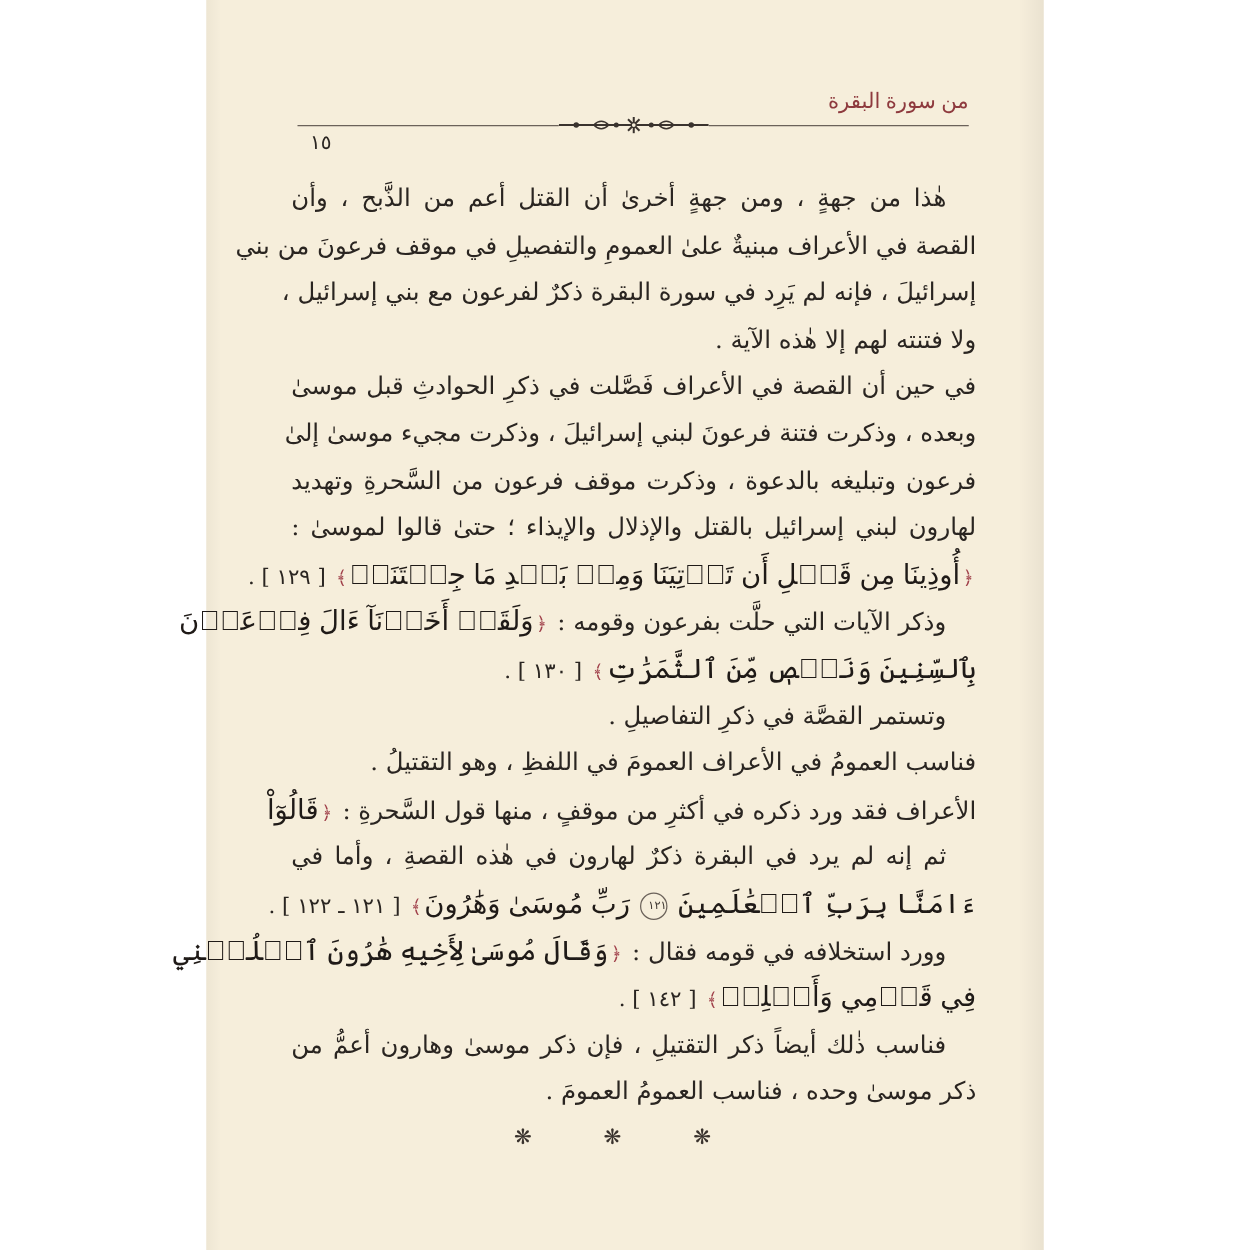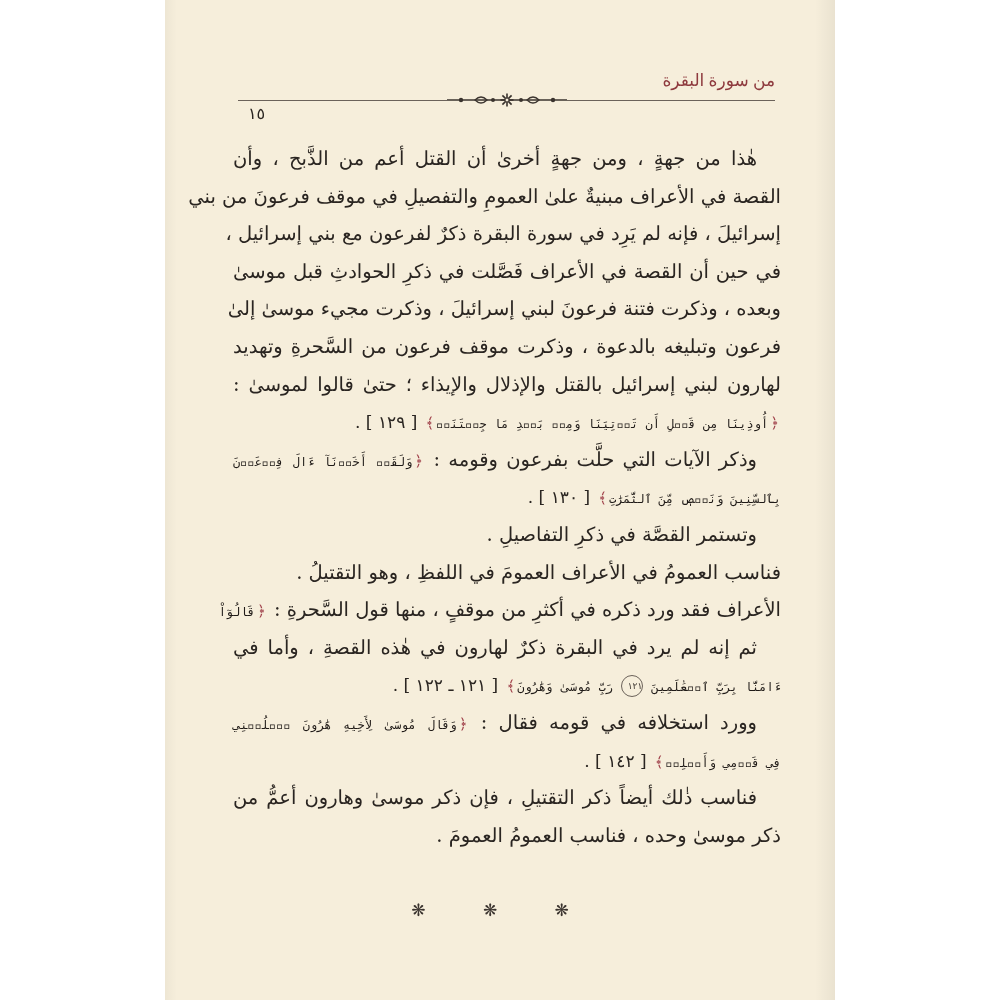--- a/index.html
+++ b/index.html
@@ -86,22 +86,22 @@
       height: 37.6px;
       overflow: visible;
     }
     .line.last {
       text-align-last: right;
     }
     .line.indent {
       padding-right: 24px;
     }
     .quran {
-      font-family: Liberation Mono, monospace;
-      font-size: 12px;
+      font-family: Liberation Sans, sans-serif;
+      font-size: 22px;
       color: #1f1a17;
     }
     .qbr {
       color: #a0404a;
       font-size: 15px;
       padding: 0 2px;
     }
     .ref {
       font-family: "DejaVu Serif", serif;
       font-size: 17px;
@@ -166,20 +166,21 @@
       </svg>
     </div>
   </div>
 
   <div class="body-text">
 
     <div>
       <span class="line indent">هٰذا من جهةٍ ، ومن جهةٍ أخرىٰ أن القتل أعم من الذَّبح ، وأن</span>
       <span class="line">القصة في الأعراف مبنيةٌ علىٰ العمومِ والتفصيلِ في موقف فرعونَ من بني</span>
       <span class="line">إسرائيلَ ، فإنه لم يَرِد في سورة البقرة ذكرٌ لفرعون مع بني إسرائيل ،</span>
+      <span class="line last">ولا فتنته لهم إلا هٰذه الآية .</span>
     </div>
 
     <div>
       <span class="line">في حين أن القصة في الأعراف فَصَّلت في ذكرِ الحوادثِ قبل موسىٰ</span>
       <span class="line">وبعده ، وذكرت فتنة فرعونَ لبني إسرائيلَ ، وذكرت مجيء موسىٰ إلىٰ</span>
       <span class="line">فرعون وتبليغه بالدعوة ، وذكرت موقف فرعون من السَّحرةِ وتهديد</span>
       <span class="line">لهارون لبني إسرائيل بالقتل والإذلال والإيذاء ؛ حتىٰ قالوا لموسىٰ :</span>
       <span class="line last">
         <span class="qbr">﴿</span><span class="quran">أُوذِينَا مِن قَبۡلِ أَن تَأۡتِيَنَا وَمِنۢ بَعۡدِ مَا جِئۡتَنَاۚ</span><span class="qbr">﴾</span>
         <span class="ref">[ ١٢٩ ] .</span>

